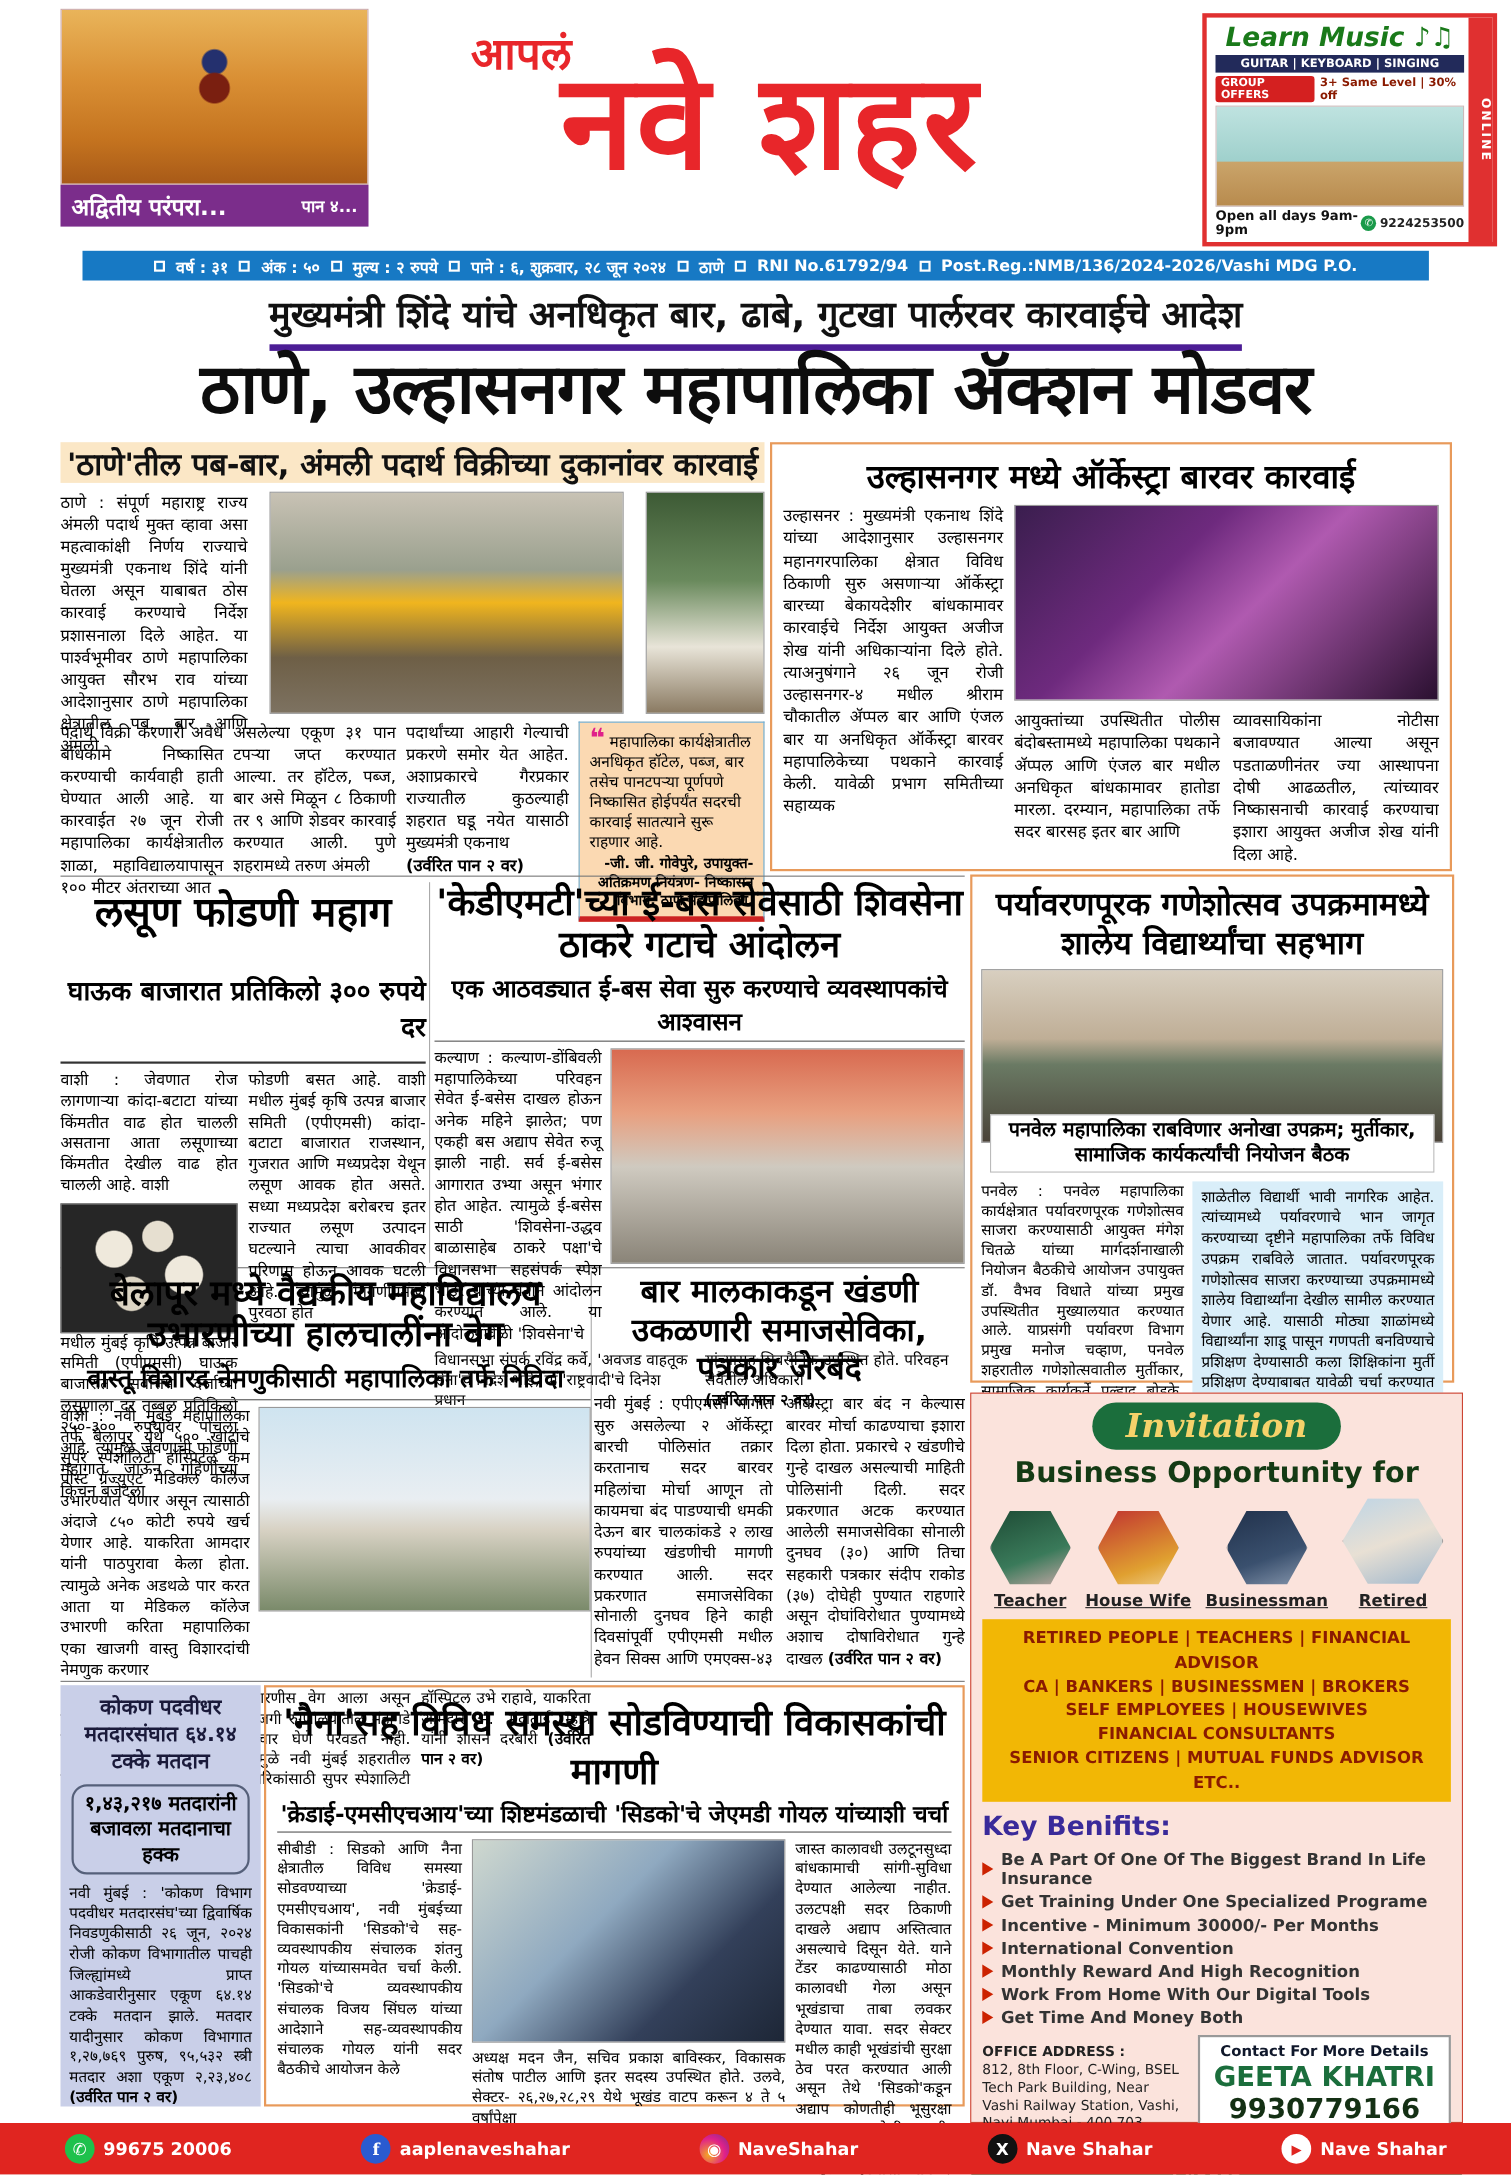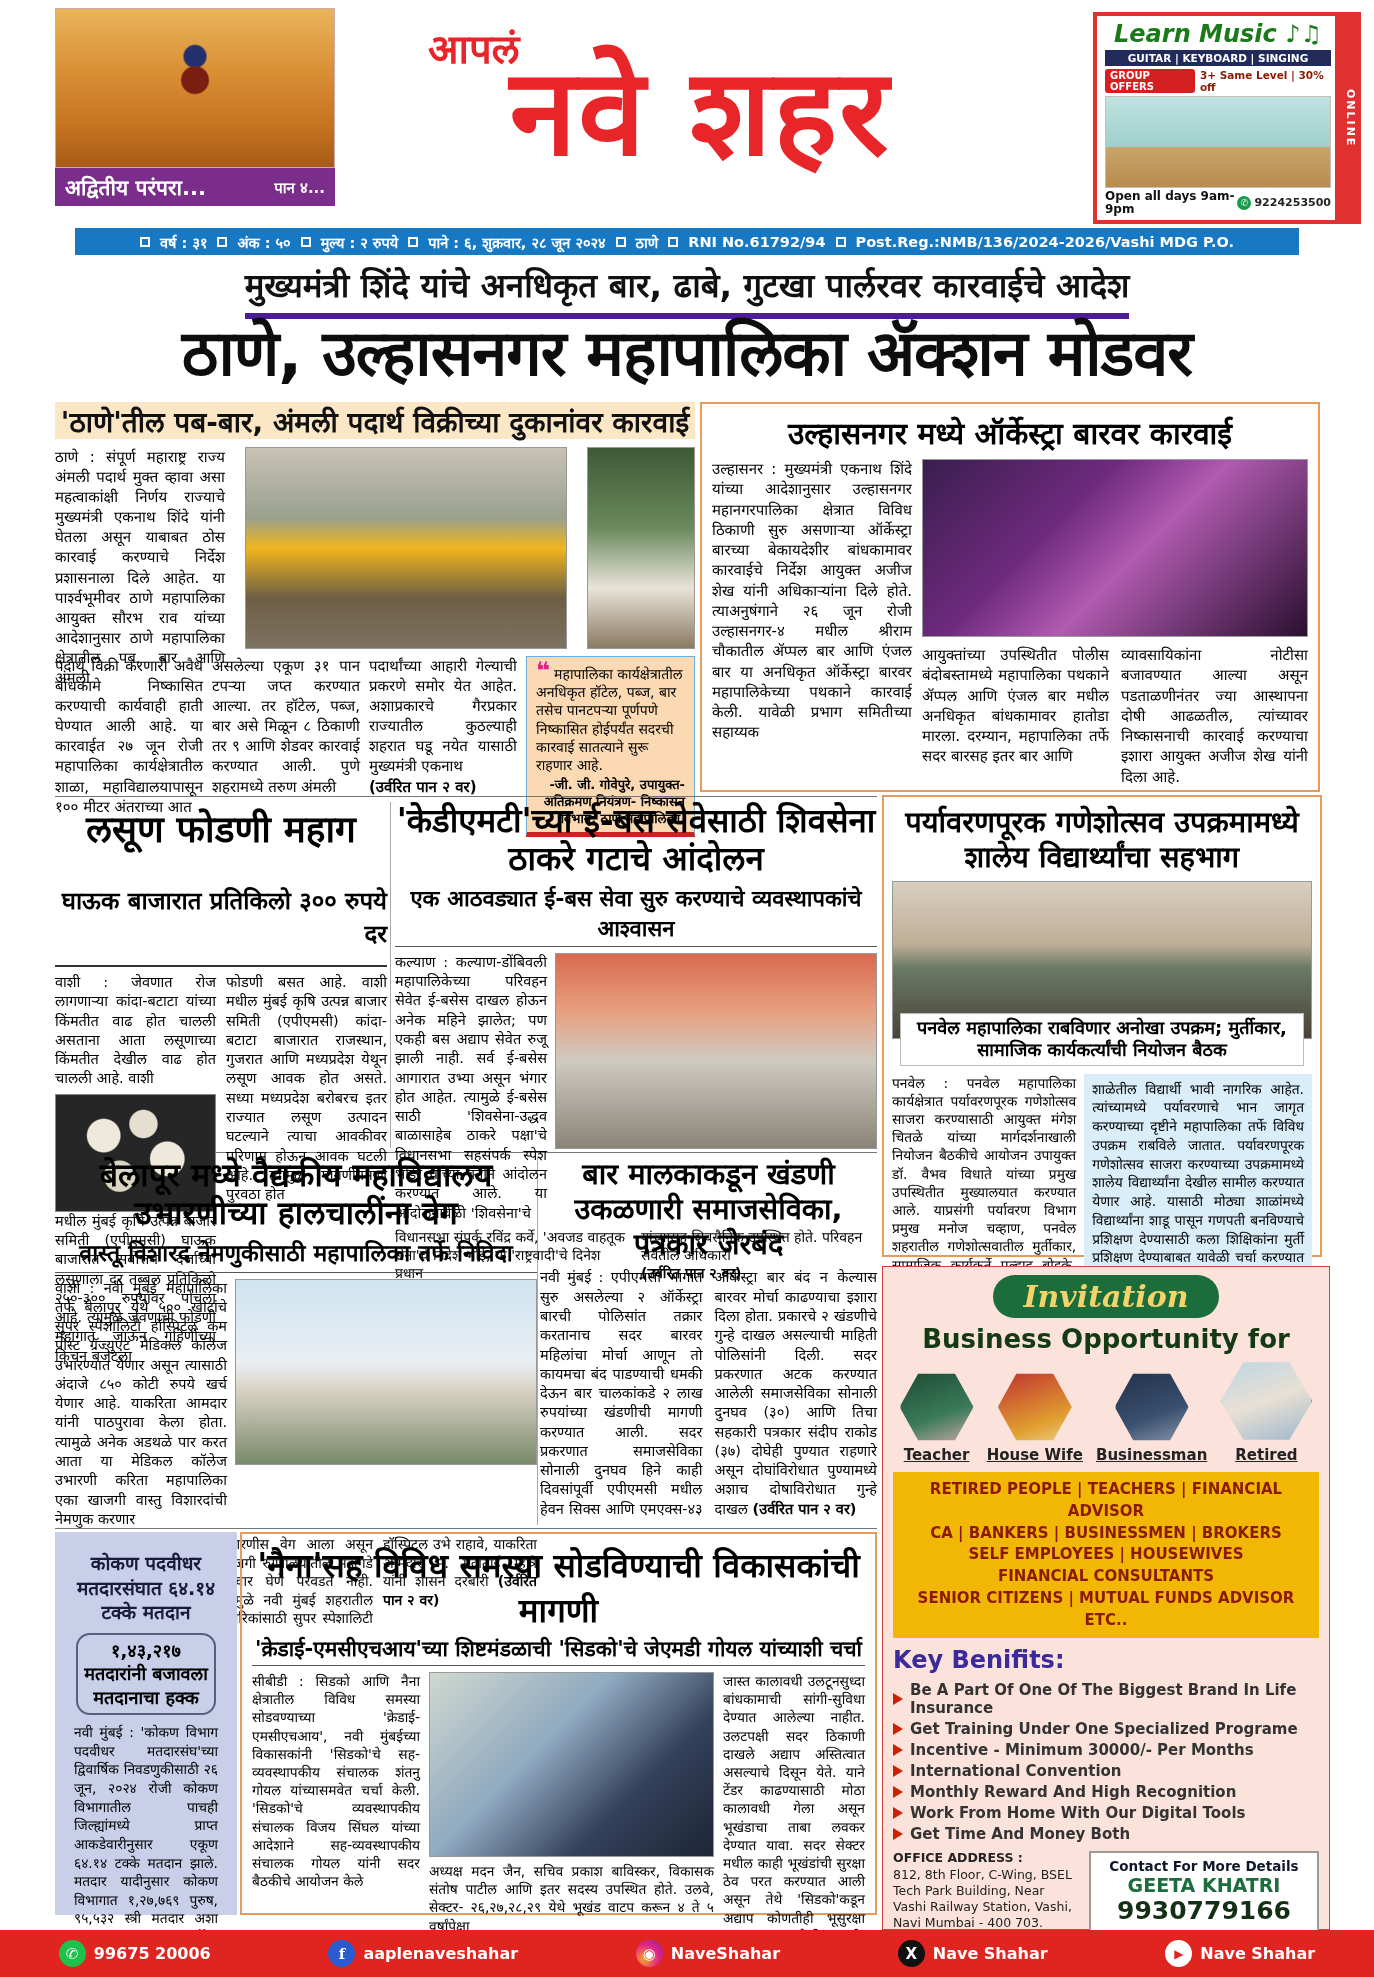--- a/index.html
+++ b/index.html
@@ -145,21 +145,21 @@
   .b-photo { flex:1; height:186px;
     background:linear-gradient(180deg,#cfe4f0 0%,#e9eef2 45%,#d8d2c4 60%,#7a8a6a 100%); }
   .b-bottom { margin-top:6px; column-count:3; column-gap:10px; font-size:14px; line-height:1.32; text-align:justify; }
 
   
   #extortion-story { left:540px; top:1157px; width:337px; height:388px; }
   .e-head { text-align:center; font-size:29px; font-weight:900; line-height:1.2; margin-bottom:7px; }
   .e-body { column-count:2; column-gap:12px; font-size:14.5px; line-height:1.33; text-align:justify; }
 
   
-  #konkan-box { left:55px; top:1532px; width:182px; height:383px; background:#c9cfe8; padding:19px; }
+  #konkan-box { left:55px; top:1532px; width:182px; height:383px; background:#c9cfe8; padding:8px; }
   .kk-title { text-align:center; font-size:19px; font-weight:800; color:#1a1a3a; line-height:1.3; }
   .kk-badge { border:2px solid #55607a; border-radius:14px; margin:8px 2px; padding:4px;
     text-align:center; font-size:18px; font-weight:bold; line-height:1.3; }
   .kk-body { font-size:13.8px; line-height:1.35; text-align:justify; }
 
   
   #naina-story { left:240px; top:1532px; width:637px; height:383px; border:2px solid #e89a5a; padding:8px 10px; }
   .n-head { text-align:center; font-size:33px; font-weight:900; }
   .n-sub { text-align:center; font-size:21px; font-weight:bold; border-bottom:1px solid #555;
     padding-bottom:3px; margin:2px 0 6px; }
@@ -192,21 +192,21 @@
   .kb-title { color:#3a2a9a; font-size:24px; font-weight:900; margin:2px 0 4px; }
   .kb-list { list-style:none; }
   .kb-list li { font-size:15px; font-weight:bold; color:#333; margin:3px 0; display:flex; align-items:center; }
   .kb-arrow { width:0; height:0; border-top:6px solid transparent; border-bottom:6px solid transparent;
     border-left:10px solid #cc2200; margin-right:7px; flex:none; }
   .inv-bottom { display:flex; gap:8px; align-items:flex-end; margin-top:4px; }
   .office { flex:1; font-size:12.5px; color:#222; line-height:1.3; }
   .office .lbl { font-weight:bold; }
   .contact-card { width:230px; background:#fff; border:2px solid #999; text-align:center; padding:5px 4px; }
   .contact-lbl { font-size:13.5px; font-weight:bold; color:#0f172a; }
-  .contact-name { font-size:19px; font-weight:900; color:#1b6e3c; }
+  .contact-name { font-size:25px; font-weight:900; color:#1b6e3c; }
   .contact-phone { font-size:25px; font-weight:900; color:#143014; }
   .inv-banner { margin:8px -10px 0; background:#1b6e3c; color:#fff; font-weight:bold; font-size:14.5px;
     text-align:center; padding:8px 4px; }
 
   
   #footer-bar { left:0; top:1930px; width:1374px; height:47px; background:#e02520; color:#fff;
     display:flex; align-items:center; justify-content:space-around; }
   .f-item { display:flex; align-items:center; gap:8px; font-size:16px; font-weight:bold; }
   .f-ic { width:27px; height:27px; border-radius:50%; display:flex; align-items:center;
     justify-content:center; font-size:15px; font-weight:bold; color:#fff; flex:none; }

